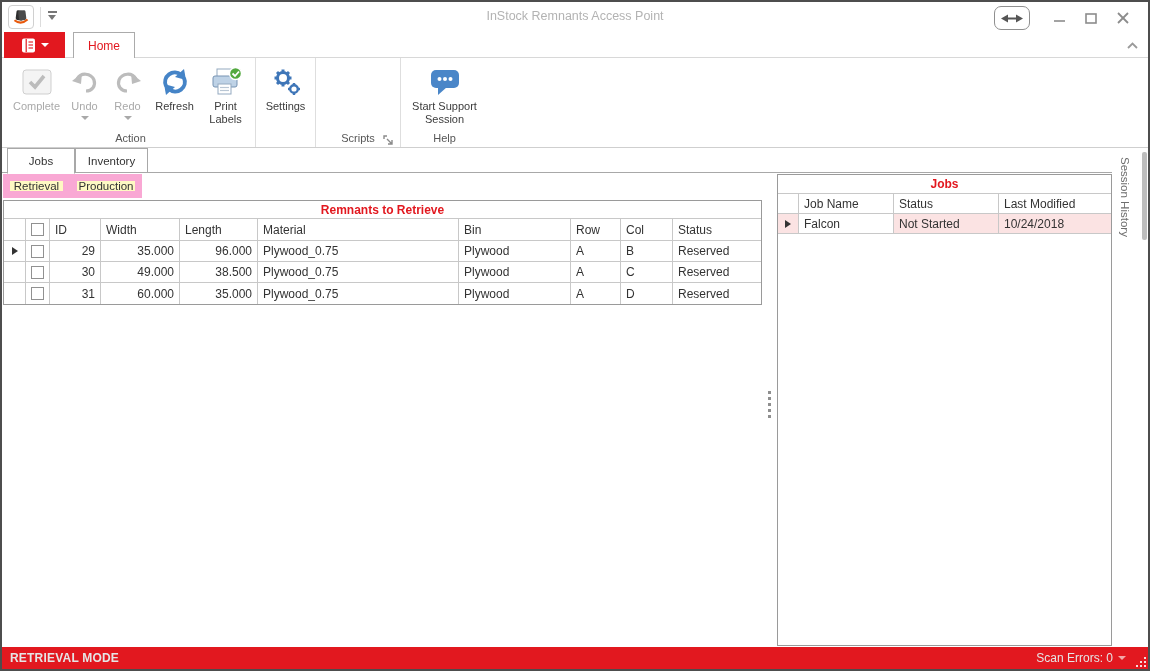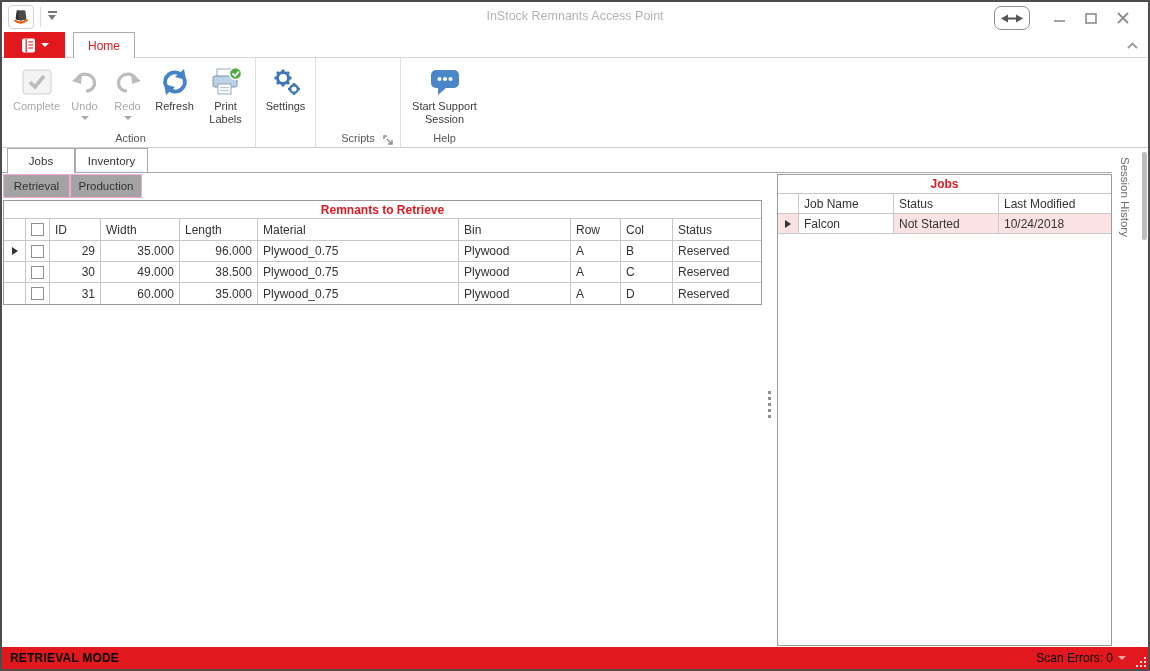--- a/index.html
+++ b/index.html
@@ -59,21 +59,21 @@
   .outerstrip { position:relative; height:25px; border-bottom:1px solid #a8a8a8; background:#fff; }
   .nav-tab { position:absolute; top:0; height:25px; display:flex; align-items:center; justify-content:center;
     font-size:11.5px; color:#333; background:#fff; border:1px solid #a8a8a8; }
   .nav-tab.active { height:26px; z-index:2; border-bottom:1px solid #fff; }
   .t-jobs { left:5px; width:68px; } .t-inventory { left:73px; width:73px; }
 
   
   .content { position:relative; height:474px; background:#fff; }
   .innerstrip { position:absolute; left:0; top:1px; height:24px; }
   .nav-tab2 { position:absolute; top:0; height:24px; display:flex; align-items:center; justify-content:center;
-    font-size:11.5px; color:#333; background:#a3a3a3; border:1px solid #f9a8d4; }
+    font-size:11.5px; color:#333; background:#fef9c3; border:7px solid #f9a8d4; }
   .t-retrieval { left:1px; width:67px; } .t-production { left:68px; width:72px;text-align:center; }
 
   .remnants-panel { position:absolute; left:1px; top:27px; width:759px; border:1px solid #9a9a9a; background:#fff; }
   .grid-title { height:18px; border-bottom:1px solid #c8c8c8; display:flex; align-items:center;
     justify-content:center; font-size:12px; font-weight:bold; color:#e2181f; }
   .grid-head, .grid-row { display:flex; }
   .grid-head { height:22px; }
   .grid-row { height:21px; }
   .cell { border-right:1px solid #c8c8c8; border-bottom:1px solid #c8c8c8; font-size:12px; color:#333;
     display:flex; align-items:center; padding:0 5px; white-space:nowrap; overflow:hidden; }
@@ -97,21 +97,21 @@
   .j-head { height:20px;text-align:center; } .j-row { height:20px; }
   .j-ind{width:21px;} .j-name{width:95px;} .j-status{width:105px;} .j-mod{flex:1; border-right:none;}
   .pink { background:#fbe3e3; }
 
   .side-strip { position:absolute; right:0; top:147px; bottom:22px; width:36px; background:#fff; z-index:3; }
   .vert-label { position:absolute; left:7px; top:8px; writing-mode:vertical-rl; font-size:11.5px; color:#6e6e6e; }
   .side-bar { position:absolute; right:1px; top:3px; width:5px; height:88px; background:#bdbdbd; border-radius:2px; }
 
   
   .statusbar { position:absolute; left:0; right:0; bottom:0; height:22px; background:#e2181f;
-    display:flex; align-items:center; padding:0 8px; color:#000000; }
+    display:flex; align-items:center; padding:0 8px; color:#e5e5e5; }
   .sb-mode { font-size:12px; font-weight:bold; margin-right:16px; letter-spacing:.2px; }
   .sb-msg { font-size:12px; }
   .sb-right { margin-left:auto; display:flex; align-items:center; gap:5px; margin-right:14px; font-size:12px; }
   .sb-caret { width:0; height:0; border-left:4px solid transparent; border-right:4px solid transparent;
     border-top:4px solid #f2a9a9; }
   .grip { position:absolute; right:2px; bottom:2px; width:10px; height:10px; }
   .grip span { position:absolute; width:2px; height:2px; background:#f6dcdc; }
   .grip .d1{right:0;bottom:0;} .grip .d2{right:4px;bottom:0;} .grip .d3{right:8px;bottom:0;}
   .grip .d4{right:0;bottom:4px;} .grip .d5{right:4px;bottom:4px;} .grip .d6{right:0;bottom:8px;}
 </style>

